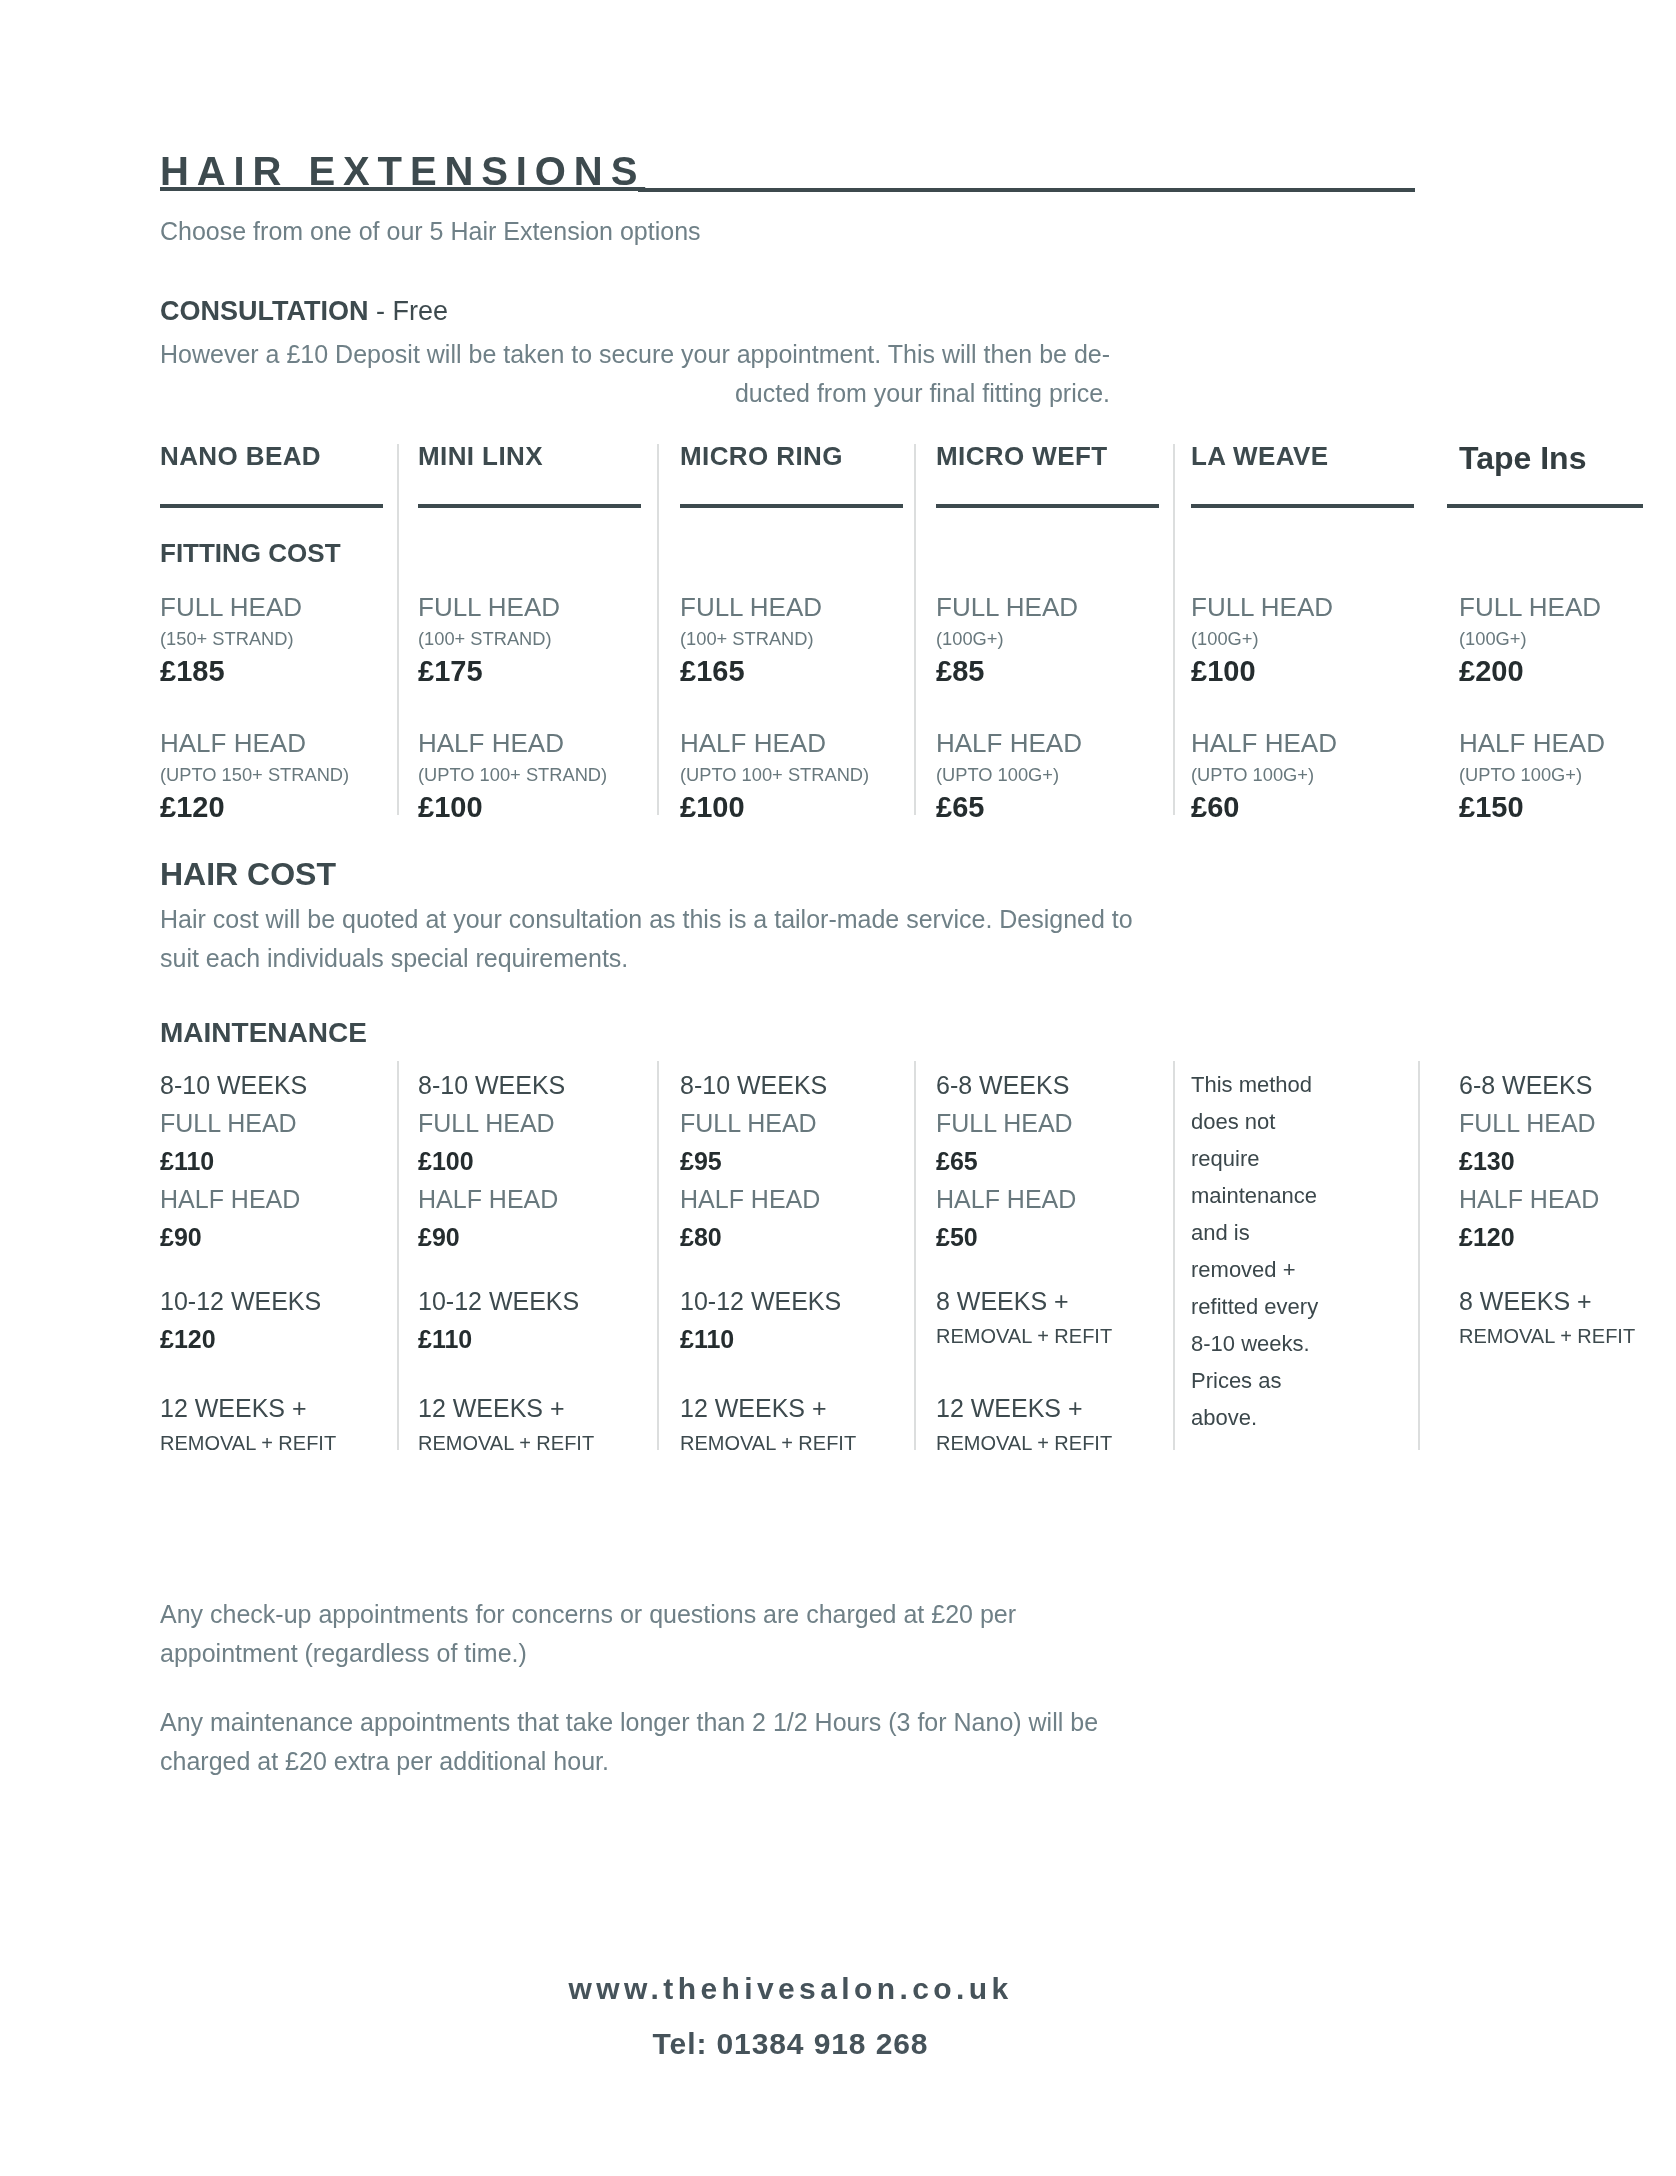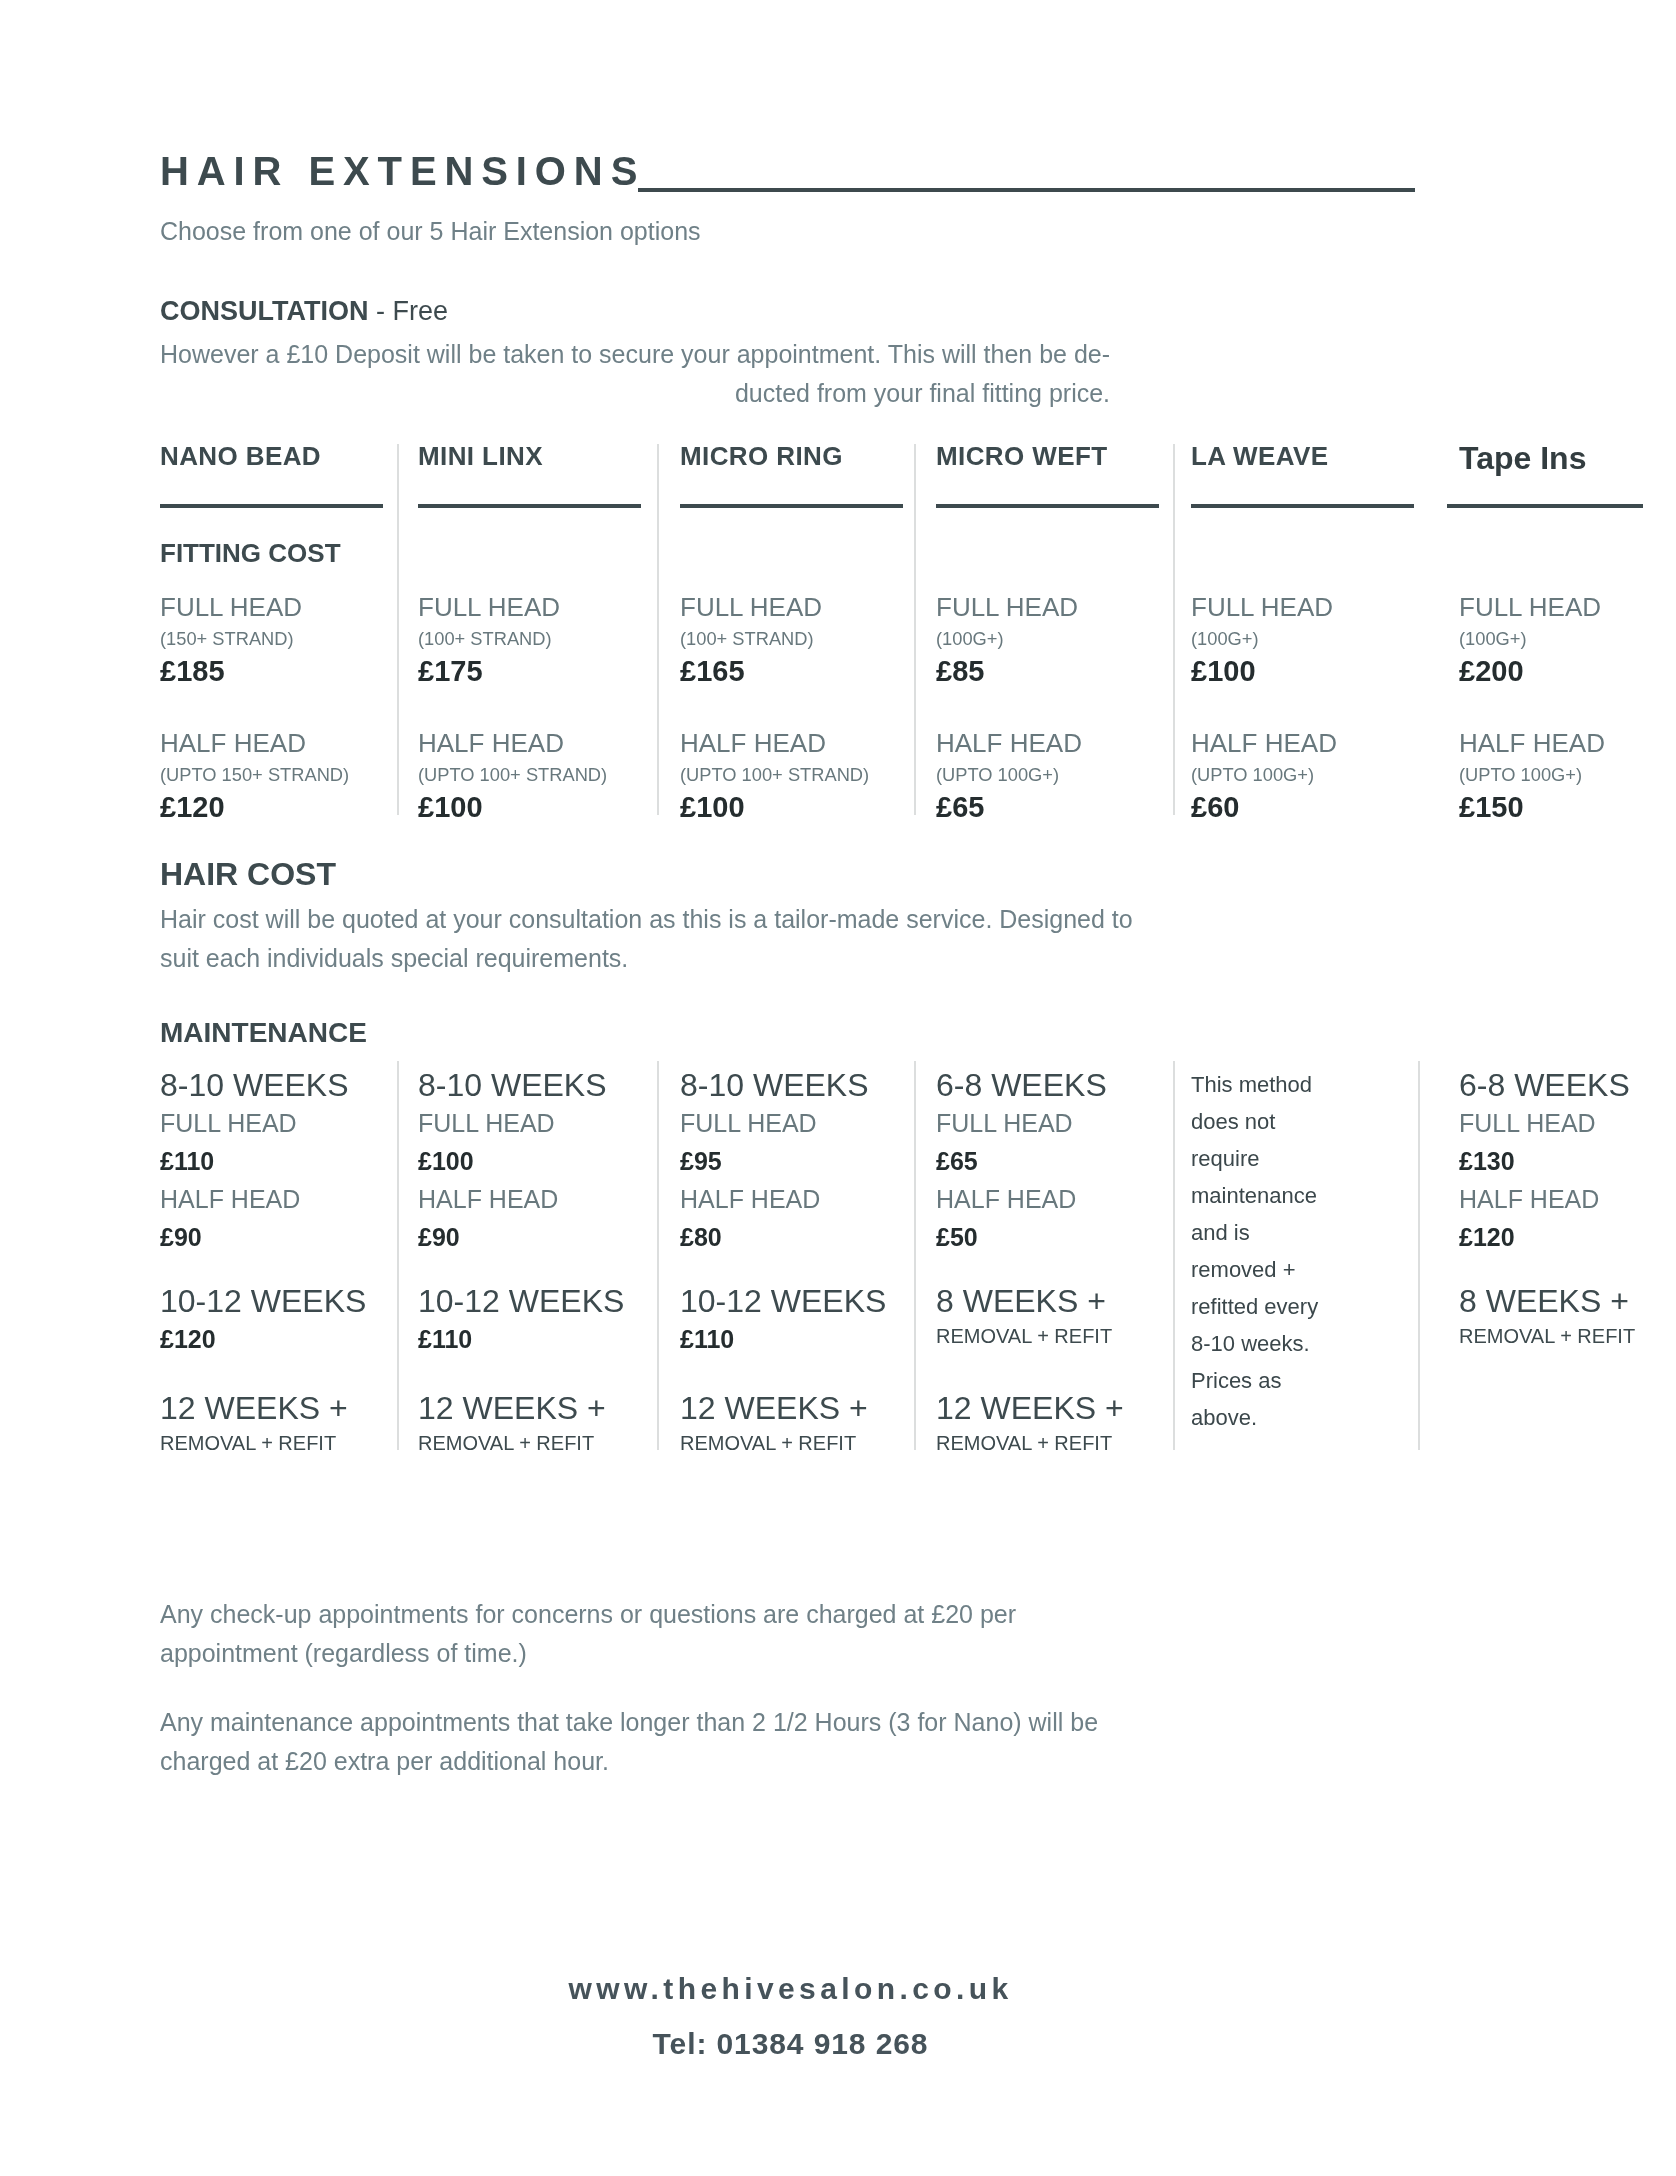--- a/index.html
+++ b/index.html
@@ -8,21 +8,21 @@
     width:1677px;
     height:2177px;
     background:#ffffff;
     font-family:"Liberation Sans", sans-serif;
     overflow:hidden;
   }
   
   .title{
     position:absolute;left:160px;top:150px;
     font-size:40px;font-weight:700;letter-spacing:7.9px;
-    color:#3d4a4e;line-height:42px;
+    color:#3d4a4e;line-height:42px;text-decoration:underline;
   }
   .title-rule{
     position:absolute;left:638px;top:188px;
     width:777px;height:3.5px;background:#3d4a4e;
   }
   .subtitle{
     position:absolute;left:160px;top:215px;
     font-size:25px;color:#6f8087;line-height:33px;
   }
   
@@ -72,21 +72,21 @@
     position:absolute;left:160px;top:859px;
     font-size:32px;font-weight:700;color:#3d4a4e;line-height:31px;
   }
   .para-haircost{top:900px;}
   
   .maint-heading{
     position:absolute;left:160px;top:1015px;
     font-size:28px;font-weight:700;color:#3d4a4e;line-height:35px;
   }
   .m-col{position:absolute;top:1066px;width:245px;}
-  .m-week{font-size:32px;color:#3d4a4e;line-height:38px;white-space:nowrap;}
+  .m-week{font-size:25px;color:#3d4a4e;line-height:38px;white-space:nowrap;}
   .m-label{font-size:25px;color:#68787d;line-height:38px;white-space:nowrap;}
   .m-price{font-size:25px;font-weight:700;color:#252d2f;line-height:38px;}
   .m-sub{font-size:20px;color:#3d4a4e;line-height:33px;white-space:nowrap;}
   .gap-a{margin-top:26px;}
   .gap-b{margin-top:31px;}
   .gap-c{margin-top:36px;}
   .m-note-line{font-size:22px;color:#3b474b;line-height:37px;white-space:nowrap;}
   
   .para-note1{top:1595px;}
   .para-note2{top:1703px;}

